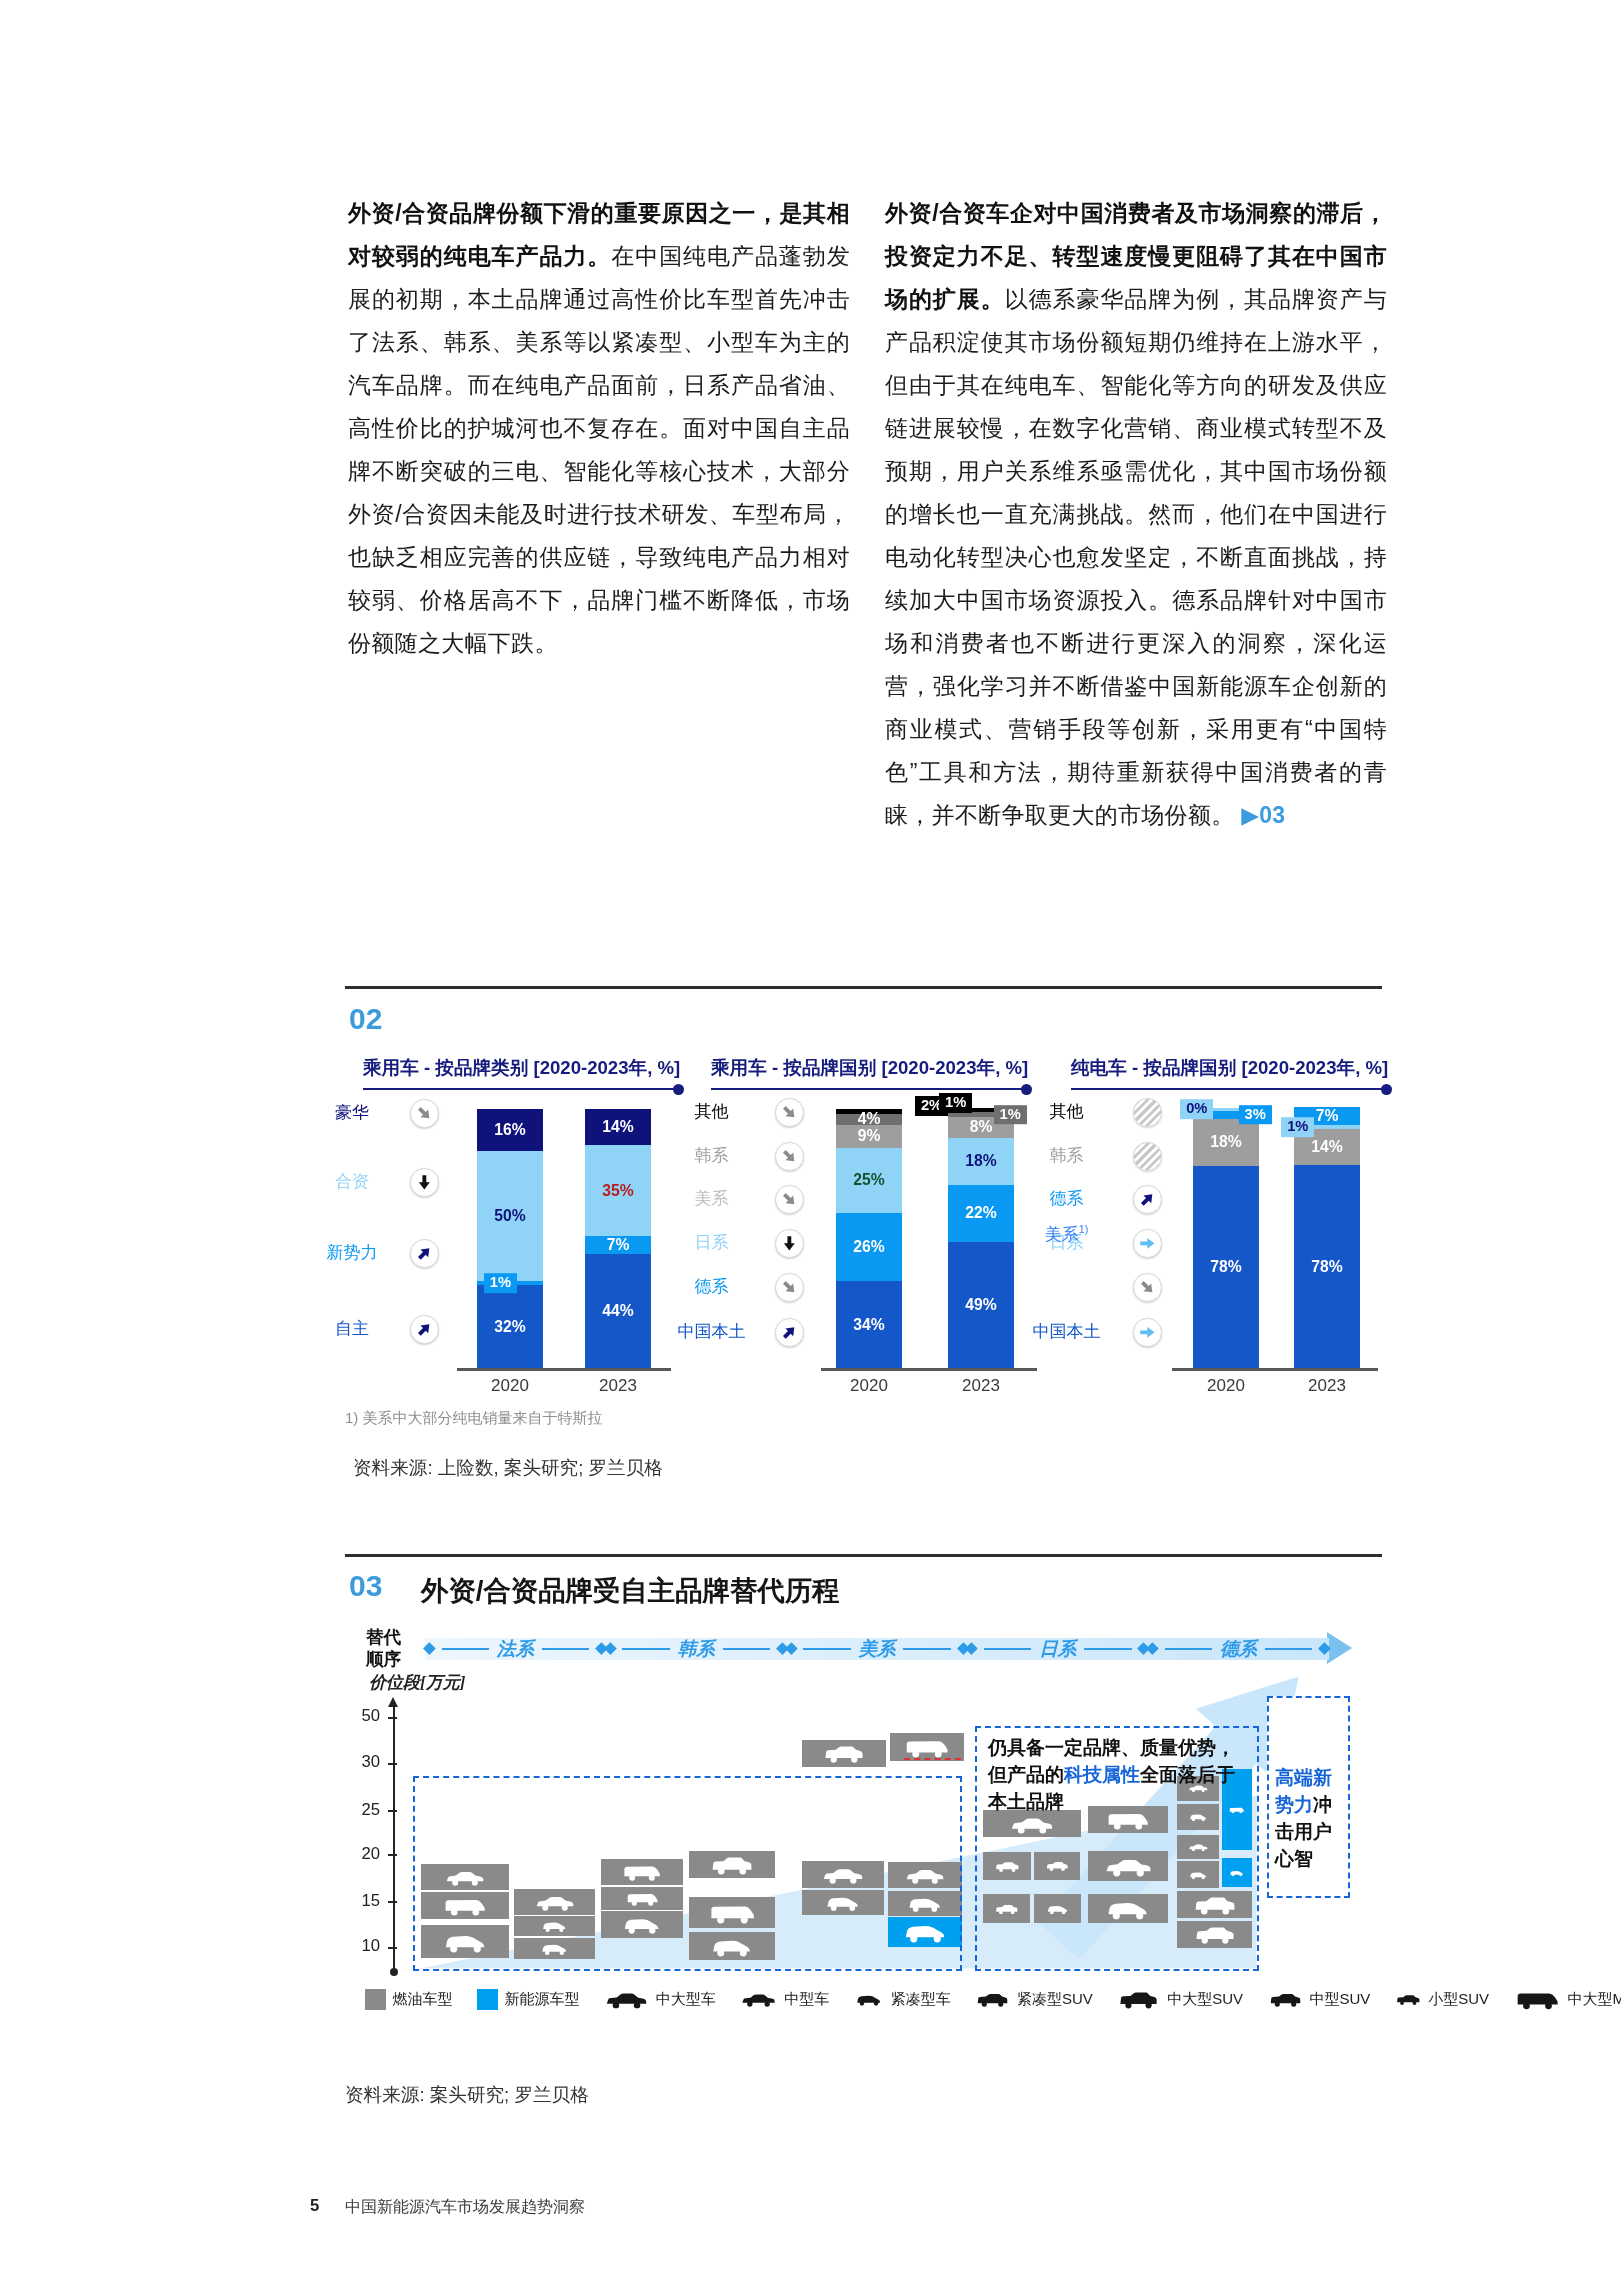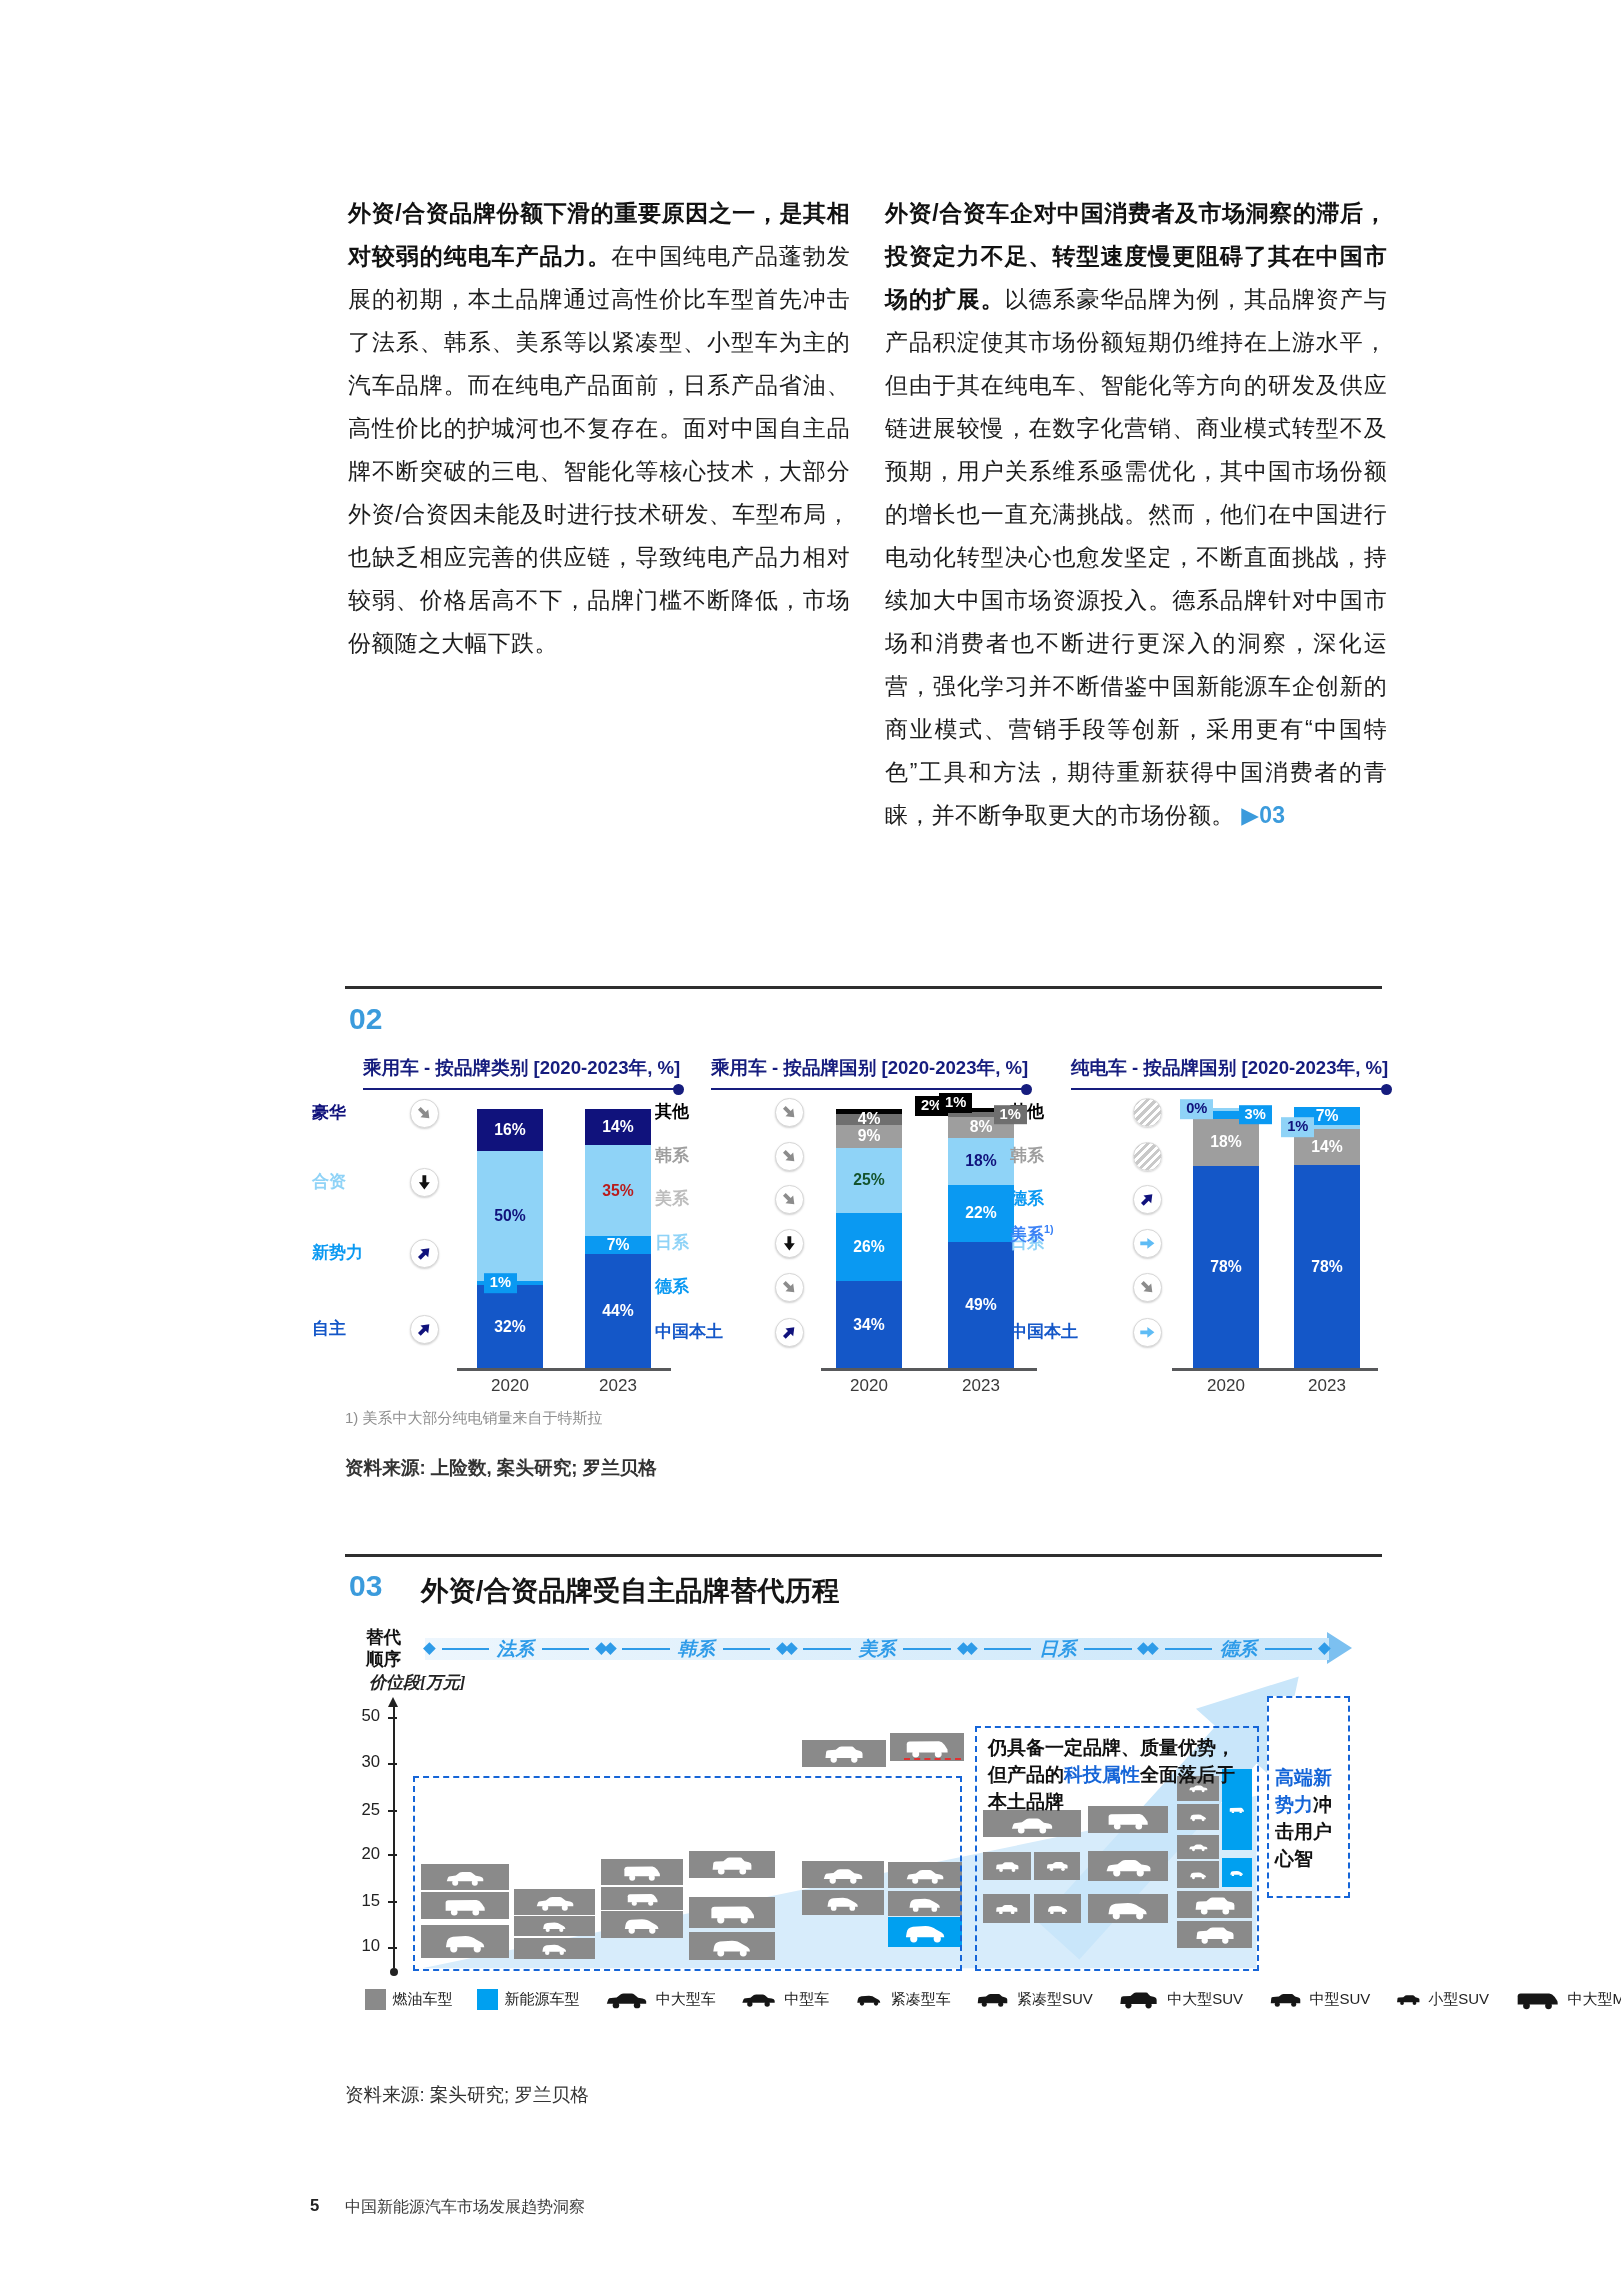--- a/index.html
+++ b/index.html
@@ -11,21 +11,21 @@
   .col b{font-weight:700;color:#111;}
   .ref{color:#3B9BDC;font-weight:700;white-space:nowrap;}
   
   .rule{position:absolute;left:345px;width:1037px;height:2.9px;background:#2e2e2e;}
   .secnum{position:absolute;font-size:30px;font-weight:700;color:#3B9BDC;}
   .sectitle{position:absolute;font-size:27.4px;font-weight:700;color:#151515;}
   
   .ctitle{position:absolute;font-size:18.6px;font-weight:700;color:#161D7E;padding-bottom:6.9px;border-bottom:2.9px solid #161D7E;}
   .ctitle::after{content:"";position:absolute;right:-3.9px;bottom:-6.9px;width:10.8px;height:10.8px;border-radius:50%;background:#161D7E;}
   
-  .llabel{position:absolute;font-size:17px;font-weight:700;text-align:left;line-height:19.6px;}
+  .llabel{position:absolute;font-size:17px;font-weight:400;text-align:center;line-height:19.6px;}
   .llabel sup{font-size:10.8px;}
   .tc{position:absolute;width:26.5px;height:26.5px;border-radius:50%;background:#fff;border:1.5px solid #d7d7d7;
       display:flex;align-items:center;justify-content:center;box-shadow:0 1px 2px rgba(0,0,0,.18);}
   .tc.hatch{background:repeating-linear-gradient(135deg,#ffffff 0 2.9px,#c9c9c9 2.9px 5.9px);}
   
   .bar{position:absolute;width:66px;display:flex;flex-direction:column;}
   .seg{position:relative;width:100%;}
   .slab{position:absolute;inset:0;display:flex;align-items:center;justify-content:center;
         font-size:15.7px;font-weight:700;pointer-events:none;}
   .chip{position:absolute;font-weight:700;font-size:14.7px;line-height:17.6px;padding:1px 5.9px;white-space:nowrap;z-index:6;}
@@ -72,21 +72,21 @@
     <p><b>外资/合资品牌份额下滑的重要原因之一，是其相对较弱的纯电车产品力。</b><span>在中国纯电产品蓬勃发展的初期，本土品牌通过高性价比车型首先冲击了法系、韩系、美系等以紧凑型、小型车为主的汽车品牌。而在纯电产品面前，日系产品省油、高性价比的护城河也不复存在。面对中国自主品牌不断突破的三电、智能化等核心技术，大部分外资/合资因未能及时进行技术研发、车型布局，也缺乏相应完善的供应链，导致纯电产品力相对较弱、价格居高不下，品牌门槛不断降低，市场份额随之大幅下跌。</span></p>
   </div>
   <div class="col" style="left:885px;top:192px;">
     <p><b>外资/合资车企对中国消费者及市场洞察的滞后，投资定力不足、转型速度慢更阻碍了其在中国市场的扩展。</b><span>以德系豪华品牌为例，其品牌资产与产品积淀使其市场份额短期仍维持在上游水平，但由于其在纯电车、智能化等方向的研发及供应链进展较慢，在数字化营销、商业模式转型不及预期，用户关系维系亟需优化，其中国市场份额的增长也一直充满挑战。然而，他们在中国进行电动化转型决心也愈发坚定，不断直面挑战，持续加大中国市场资源投入。德系品牌针对中国市场和消费者也不断进行更深入的洞察，深化运营，强化学习并不断借鉴中国新能源车企创新的商业模式、营销手段等创新，采用更有“中国特色”工具和方法，期待重新获得中国消费者的青睐，并不断争取更大的市场份额。</span> <span class="ref">▶03</span></p>
   </div>
 
   <div class="rule" style="top:986px;"></div>
   <div class="secnum" style="left:349px;top:1002px;">02</div>
   <div id="charts02"></div>
   <div class="fnote" style="left:345px;top:1409px;">1) 美系中大部分纯电销量来自于特斯拉</div>
-  <div class="src" style="left:345px;top:1455px;font-weight:bold;">资料来源: 上险数, 案头研究; 罗兰贝格</div>
+  <div class="src" style="left:353px;top:1455px;">资料来源: 上险数, 案头研究; 罗兰贝格</div>
 
   <div class="rule" style="top:1554px;"></div>
   <div class="secnum" style="left:349px;top:1569px;">03</div>
   <div class="sectitle" style="left:421px;top:1573px;">外资/合资品牌受自主品牌替代历程</div>
 
   <div class="ordlabel" style="left:366px;top:1627px;width:43px;">替代
 顺序</div>
   <div class="pricelabel" style="left:369px;top:1671px;">价位段[万元]</div>
   <div id="diagram03"></div>
 

